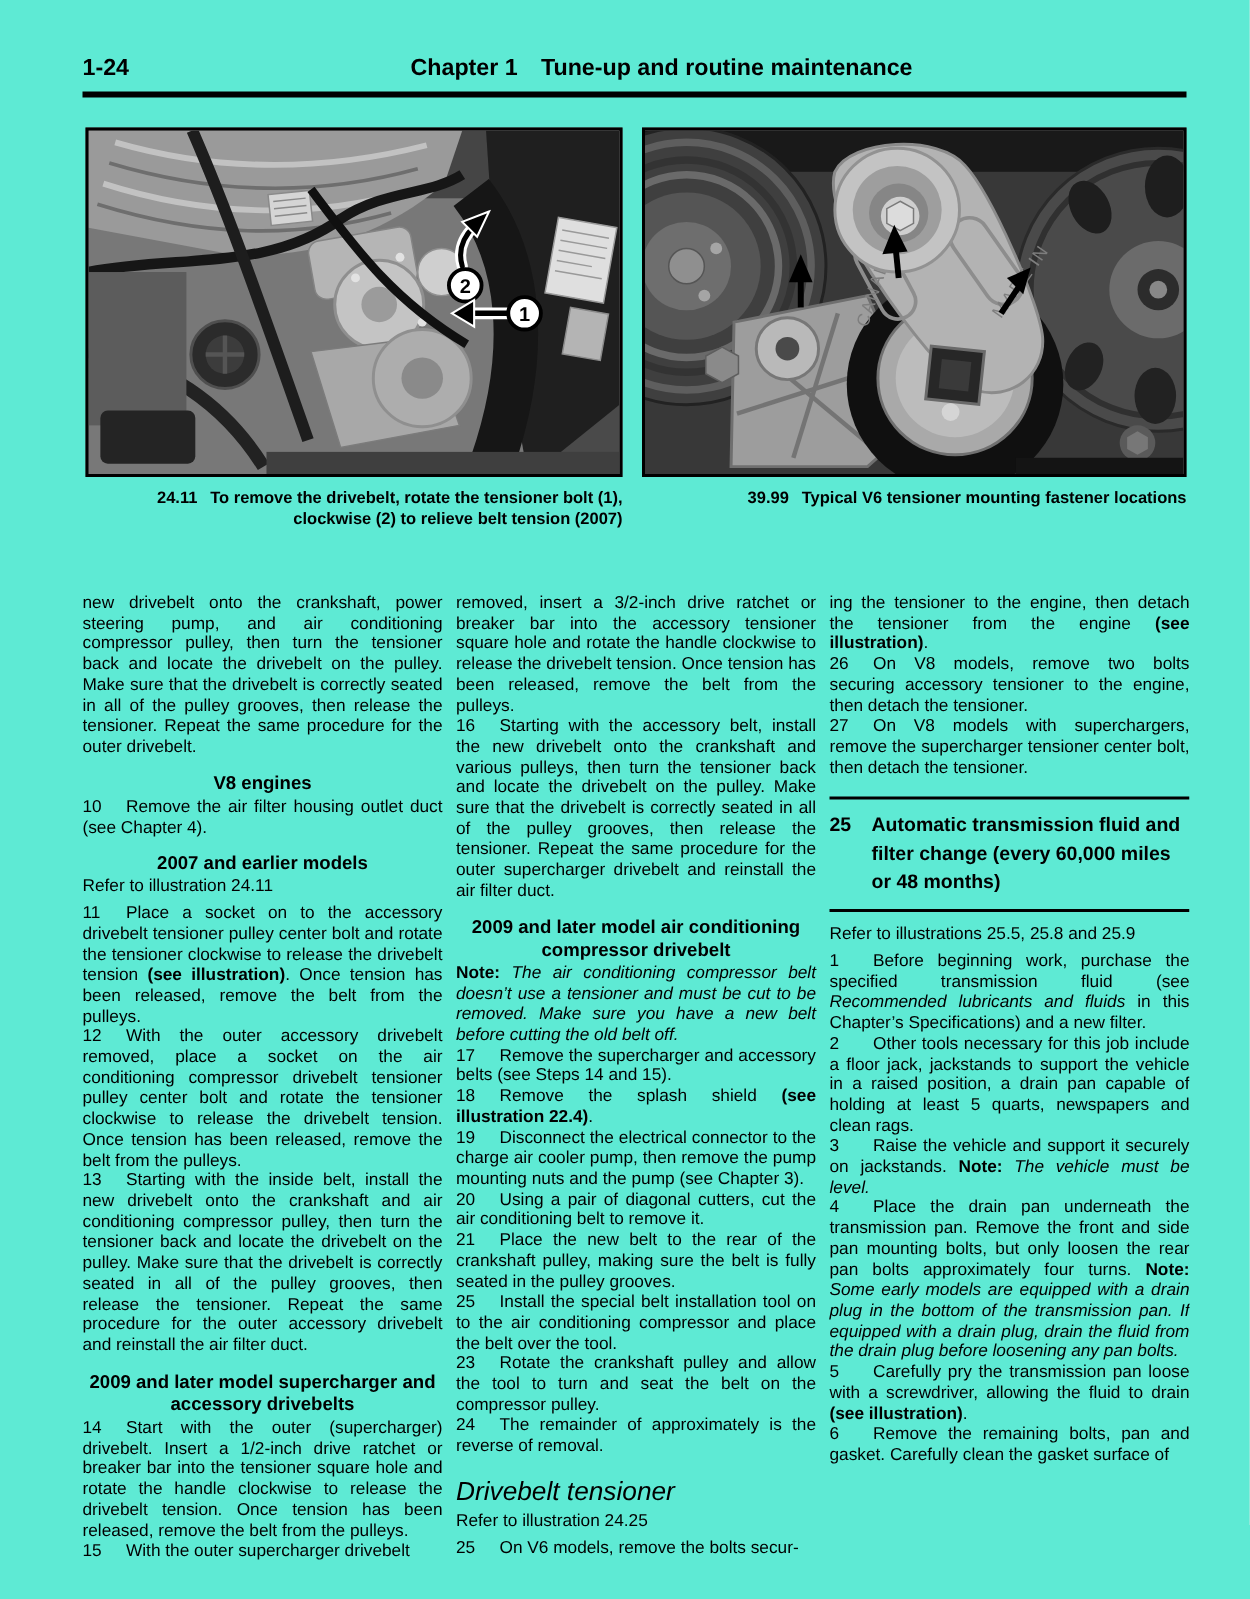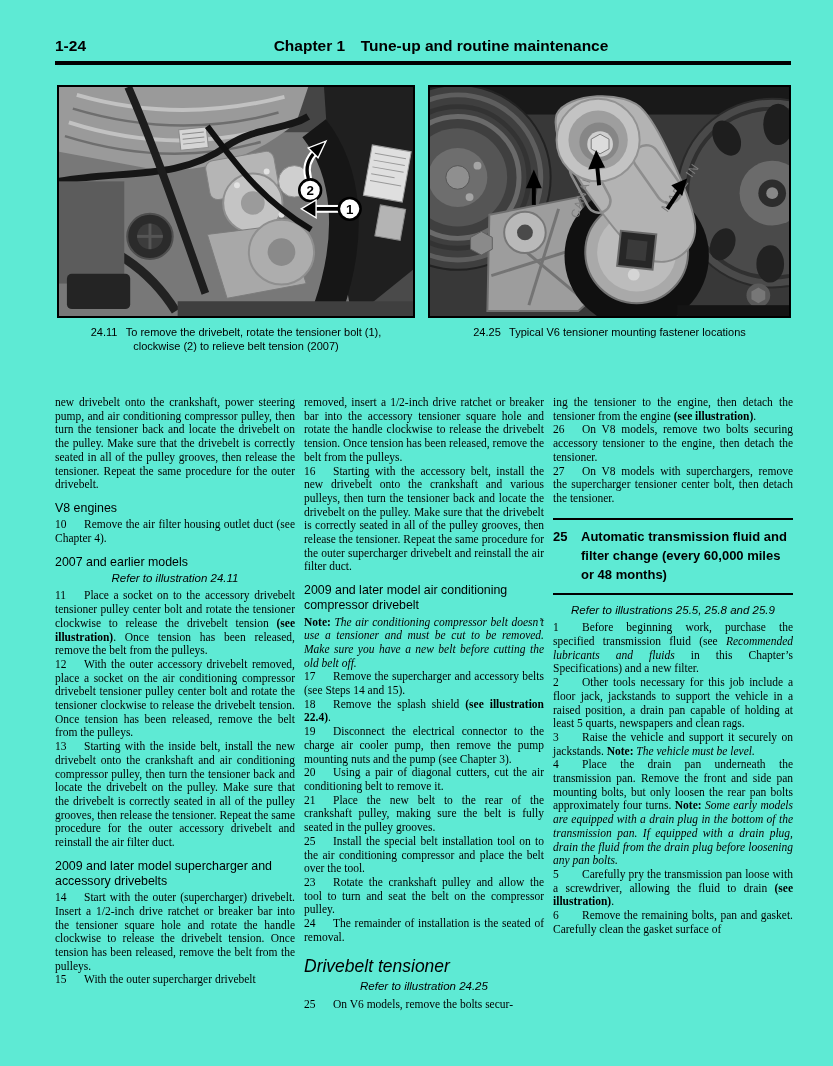--- a/index.html
+++ b/index.html
@@ -9,32 +9,32 @@
   .hdr{position:absolute;top:37px;left:55px;right:42px;height:22px;}
   .pgnum{position:absolute;left:0;top:0;font-size:15.5px;font-weight:bold;}
   .chtitle{position:absolute;left:0;right:0;top:0;text-align:center;font-size:15.5px;font-weight:bold;}
   .hrule{position:absolute;top:61px;left:55px;width:736px;height:4px;background:#000;}
   
   .fig{position:absolute;top:85px;}
   .figL{left:57px;width:358px;}
   .figR{left:428px;width:363px;}
   .photo{height:233px;border:2px solid #000;box-sizing:border-box;background:#666;overflow:hidden;}
   .photo svg{display:block;width:100%;height:100%;}
-  .caption{margin-top:7px;font-size:11px;font-weight:normal;line-height:14px;text-align:center;white-space:pre-line;}
+  .caption{margin-top:7px;font-size:11px;font-weight:bold;line-height:14px;text-align:right;white-space:pre-line;}
   svg text{font-family:"Liberation Sans",sans-serif;}
   
   .columns{position:absolute;left:55px;top:396px;width:738px;height:668px;display:flex;gap:9px;overflow:hidden;}
   .colm{width:240px;flex:none;font-size:11.5px;line-height:13.7px;text-align:justify;}
-  .para{margin:0;font-family:Liberation Serif, serif;}
+  .para{margin:0;}
   .stepnum{display:inline-block;min-width:29px;}
   .b{font-weight:bold;}
   .i{font-style:italic;}
-  .h3{font-weight:normal;font-size:12.4px;line-height:15.2px;margin:9px 0 2px;text-align:left;}
+  .h3{font-weight:bold;font-size:12.4px;line-height:15.2px;margin:9px 0 2px;text-align:center;}
   .h2{font-weight:normal;font-style:italic;font-size:17.5px;line-height:20px;margin:12px 0 4px;text-align:left;}
-  .refer{font-style:italic;margin:1px 0 4px;text-align:center;}
+  .refer{margin:1px 0 4px;text-align:left;}
   .sectionbox{border-top:2px solid #000;border-bottom:2px solid #000;margin:12px 0 9px;padding:7px 0 9px;}
   .sectitle{display:flex;font-weight:bold;font-size:13px;line-height:19px;text-align:left;}
   .secnum{width:28px;flex:none;}
   .sectext{flex:1;white-space:pre-line;}
 </style>
 </head>
 <body>
 
 <div class="page">
 
@@ -208,50 +208,50 @@
         <g>
           <line x1="171" y1="100" x2="169" y2="80" stroke="#000" stroke-width="4"></line>
           <polygon points="168,64 160,84 177,82" fill="#000"></polygon>
         </g>
         <g>
           <line x1="240" y1="124" x2="252" y2="106" stroke="#000" stroke-width="4"></line>
           <polygon points="260,93 244,100 255,111" fill="#000"></polygon>
         </g>
       </svg>
     </div>
-    <figcaption class="caption">24.25  Typical V6 tensioner mounting fastener locations</figcaption>
+    <figcaption class="caption">39.99  Typical V6 tensioner mounting fastener locations</figcaption>
   </figure>
 
   <div class="columns">
     <div class="colm">
         <div class="para"><span>new drivebelt onto the crankshaft, power steering pump, and air conditioning compressor pulley, then turn the tensioner back and locate the drivebelt on the pulley. Make sure that the drivebelt is correctly seated in all of the pulley grooves, then release the tensioner. Repeat the same procedure for the outer drivebelt.</span></div>
         <div class="h3">V8 engines</div>
         <div class="para"><span class="stepnum">10</span><span>Remove the air filter housing outlet duct (see Chapter 4).</span></div>
         <div class="h3">2007 and earlier models</div>
         <div class="refer">Refer to illustration 24.11</div>
         <div class="para"><span class="stepnum">11</span><span>Place a socket on to the accessory drivebelt tensioner pulley center bolt and rotate the tensioner clockwise to release the drivebelt tension </span><span class="b">(see illustration)</span><span>. Once tension has been released, remove the belt from the pulleys.</span></div>
         <div class="para"><span class="stepnum">12</span><span>With the outer accessory drivebelt removed, place a socket on the air conditioning compressor drivebelt tensioner pulley center bolt and rotate the tensioner clockwise to release the drivebelt tension. Once tension has been released, remove the belt from the pulleys.</span></div>
         <div class="para"><span class="stepnum">13</span><span>Starting with the inside belt, install the new drivebelt onto the crankshaft and air conditioning compressor pulley, then turn the tensioner back and locate the drivebelt on the pulley. Make sure that the drivebelt is correctly seated in all of the pulley grooves, then release the tensioner. Repeat the same procedure for the outer accessory drivebelt and reinstall the air filter duct.</span></div>
         <div class="h3">2009 and later model supercharger and accessory drivebelts</div>
         <div class="para"><span class="stepnum">14</span><span>Start with the outer (supercharger) drivebelt. Insert a 1/2-inch drive ratchet or breaker bar into the tensioner square hole and rotate the handle clockwise to release the drivebelt tension. Once tension has been released, remove the belt from the pulleys.</span></div>
         <div class="para"><span class="stepnum">15</span><span>With the outer supercharger drivebelt</span></div>
       </div>
     <div class="colm">
-        <div class="para"><span>removed, insert a 1/2-inch drive ratchet or breaker bar into the accessory tensioner square hole and rotate the handle clockwise to release the drivebelt tension. Once tension has been released, remove the belt from the pulleys.</span></div>
+        <div class="para"><span>removed, insert a 3/2-inch drive ratchet or breaker bar into the accessory tensioner square hole and rotate the handle clockwise to release the drivebelt tension. Once tension has been released, remove the belt from the pulleys.</span></div>
         <div class="para"><span class="stepnum">16</span><span>Starting with the accessory belt, install the new drivebelt onto the crankshaft and various pulleys, then turn the tensioner back and locate the drivebelt on the pulley. Make sure that the drivebelt is correctly seated in all of the pulley grooves, then release the tensioner. Repeat the same procedure for the outer supercharger drivebelt and reinstall the air filter duct.</span></div>
         <div class="h3">2009 and later model air conditioning compressor drivebelt</div>
         <div class="para"><span class="b">Note: </span><span class="i">The air conditioning compressor belt doesn’t use a tensioner and must be cut to be removed. Make sure you have a new belt before cutting the old belt off.</span></div>
         <div class="para"><span class="stepnum">17</span><span>Remove the supercharger and accessory belts (see Steps 14 and 15).</span></div>
         <div class="para"><span class="stepnum">18</span><span>Remove the splash shield </span><span class="b">(see illustration 22.4)</span><span>.</span></div>
         <div class="para"><span class="stepnum">19</span><span>Disconnect the electrical connector to the charge air cooler pump, then remove the pump mounting nuts and the pump (see Chapter 3).</span></div>
         <div class="para"><span class="stepnum">20</span><span>Using a pair of diagonal cutters, cut the air conditioning belt to remove it.</span></div>
         <div class="para"><span class="stepnum">21</span><span>Place the new belt to the rear of the crankshaft pulley, making sure the belt is fully seated in the pulley grooves.</span></div>
         <div class="para"><span class="stepnum">25</span><span>Install the special belt installation tool on to the air conditioning compressor and place the belt over the tool.</span></div>
         <div class="para"><span class="stepnum">23</span><span>Rotate the crankshaft pulley and allow the tool to turn and seat the belt on the compressor pulley.</span></div>
-        <div class="para"><span class="stepnum">24</span><span>The remainder of installation is the seated of removal.</span></div>
+        <div class="para"><span class="stepnum">24</span><span>The remainder of approximately is the reverse of removal.</span></div>
         <div class="h2">Drivebelt tensioner</div>
         <div class="refer">Refer to illustration 24.25</div>
         <div class="para"><span class="stepnum">25</span><span>On V6 models, remove the bolts secur-</span></div>
       </div>
     <div class="colm">
         <div class="para"><span>ing the tensioner to the engine, then detach the tensioner from the engine </span><span class="b">(see illustration)</span><span>.</span></div>
         <div class="para"><span class="stepnum">26</span><span>On V8 models, remove two bolts securing accessory tensioner to the engine, then detach the tensioner.</span></div>
         <div class="para"><span class="stepnum">27</span><span>On V8 models with superchargers, remove the supercharger tensioner center bolt, then detach the tensioner.</span></div>
         <div class="sectionbox">
           <div class="sectitle">

